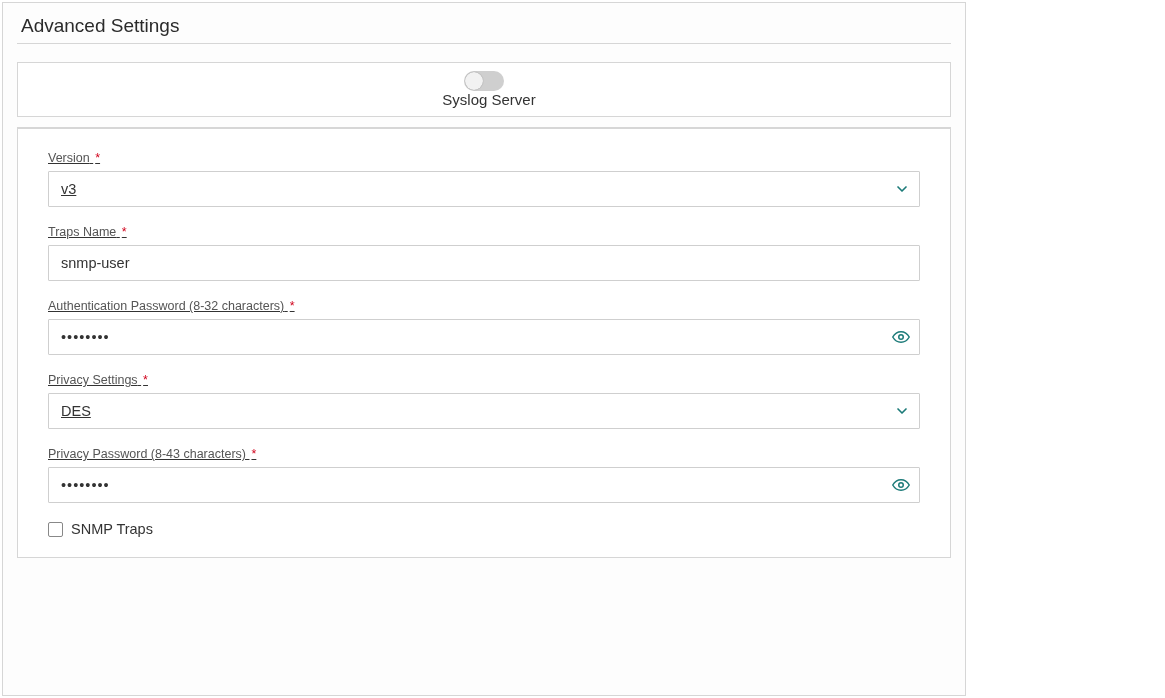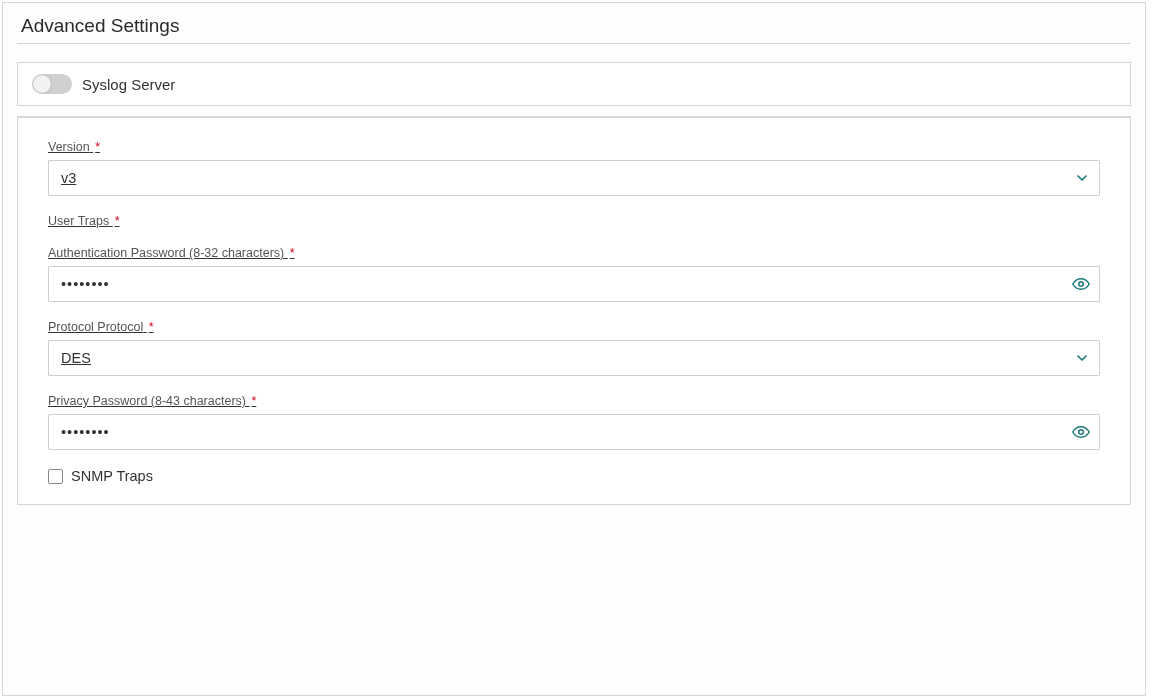--- a/index.html
+++ b/index.html
@@ -6,21 +6,21 @@
   body {
     margin: 0;
     font-family: "Segoe UI", Arial, sans-serif;
     background: #ffffff;
     color: #333;
     font-size: 14px;
   }
   .outer {
     border: 1px solid #d6d6d6;
     margin: 2px;
-    width: 1144px;
+    width: 964px;
     height: 694px;
     padding: 10px 14px 14px 14px;
     background: #fdfdfd;
   }
   .section-title {
     font-size: 19px;
     color: #2b2b2b;
     margin: 2px 0 6px 4px;
     font-weight: 400;
   }
@@ -33,20 +33,21 @@
   .panel {
     border: 1px solid #d6d6d6;
     background: #ffffff;
     margin-bottom: 10px;
   }
   .panel-header {
     display: flex;
     align-items: center;
     padding: 8px 14px;
     min-height: 42px;
+    flex-direction: column;
   }
   .panel-header .title {
     margin-left: 10px;
     font-size: 15px;
     color: #333;
   }
   .spacer { flex: 1; }
 
   
   .toggle {
@@ -196,43 +197,46 @@
             <span>v3</span>
           </div>
           <svg class="dd-icon" viewBox="0 0 24 24" fill="none" stroke="currentColor" stroke-width="2.5" stroke-linecap="round" stroke-linejoin="round">
             <polyline points="6 9 12 15 18 9"></polyline>
           </svg>
         </div>
       </div>
 
       <div class="field">
         <div class="label">
-          <span>User Traps</span>
-          <span class="req">*</span>
+          <span>Traps Name</span>
+          <span class="req">*</span>
+        </div>
+        <div class="control">
+          <input class="input" type="text" value="snmp-user" style="">
         </div>
       </div>
 
 
       <div class="field">
         <div class="label">
           <span>Authentication Password (8-32 characters)</span>
           <span class="req">*</span>
         </div>
         <div class="control">
           <input class="input" type="password" value="••••••••" style="">
           <svg class="eye-icon" viewBox="0 0 24 24" fill="none" stroke="currentColor" stroke-width="2" stroke-linecap="round" stroke-linejoin="round">
             <path d="M1 12s4-7 11-7 11 7 11 7-4 7-11 7S1 12 1 12z"></path>
             <circle cx="12" cy="12" r="3"></circle>
           </svg>
         </div>
       </div>
 
       <div class="field">
         <div class="label">
-          <span>Protocol Protocol</span>
+          <span>Privacy Settings</span>
           <span class="req">*</span>
         </div>
         <div class="control">
           <div class="select">
             <span>DES</span>
           </div>
           <svg class="dd-icon" viewBox="0 0 24 24" fill="none" stroke="currentColor" stroke-width="2.5" stroke-linecap="round" stroke-linejoin="round">
             <polyline points="6 9 12 15 18 9"></polyline>
           </svg>
         </div>

